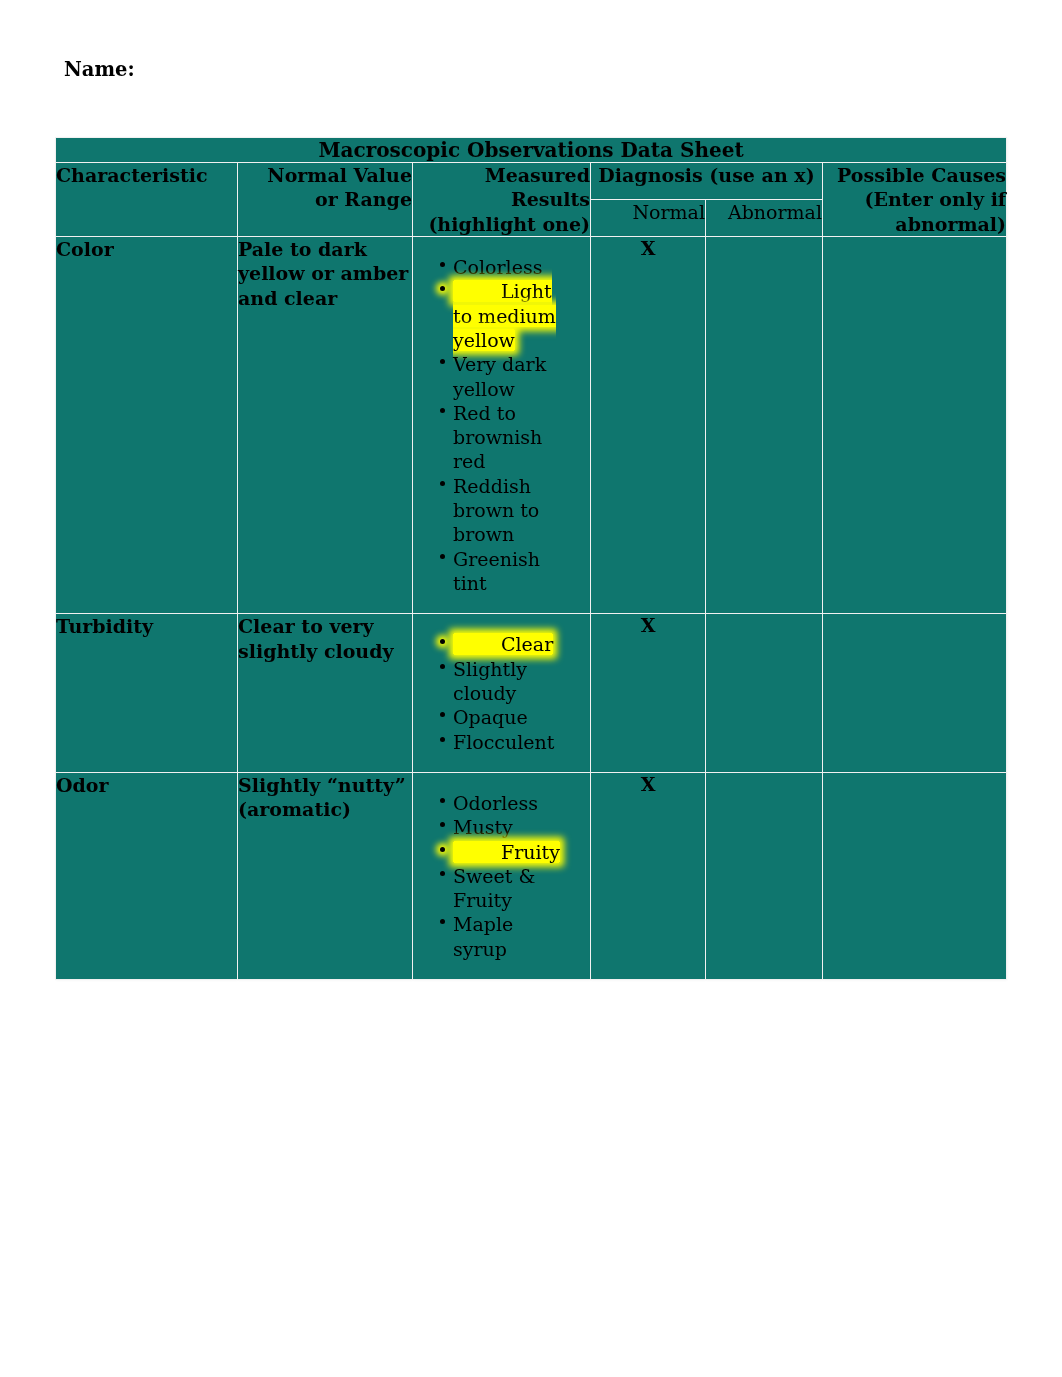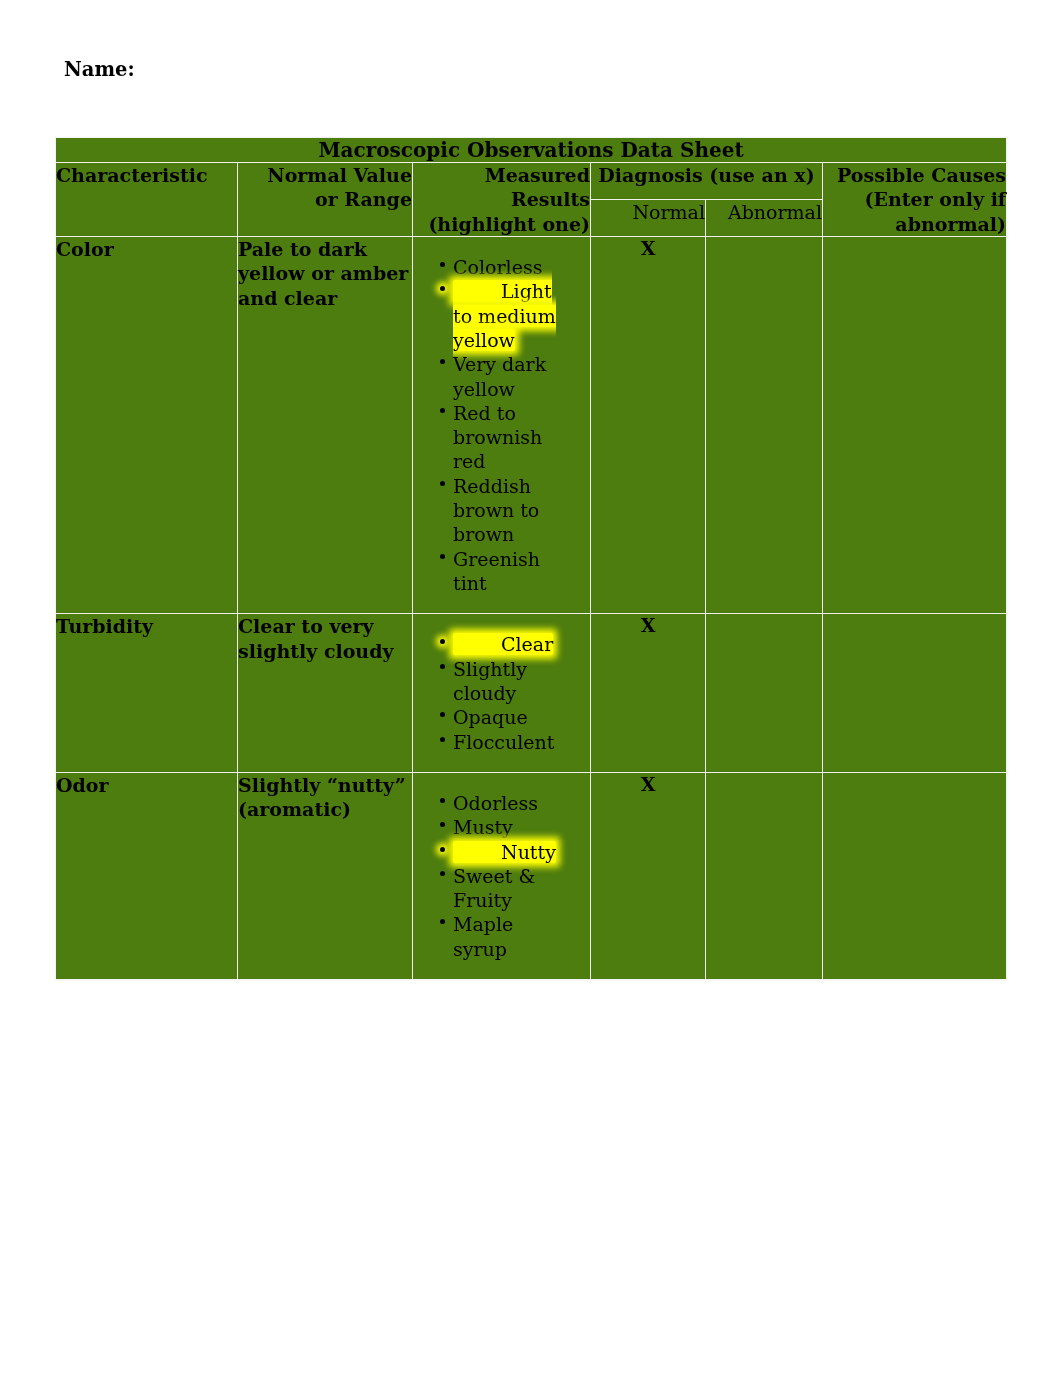--- a/index.html
+++ b/index.html
@@ -50,21 +50,21 @@
     border-collapse: collapse;
     table-layout: fixed;
     width: 951px;
     background: #ffffff;
   }
   table.data-sheet td,
   table.data-sheet th {
     border: 1px solid #f1f1f1;
     vertical-align: top;
     padding: 0;
-    background: #4d7c0f;
+    background: #0f766e;
     box-shadow: 0 0 3px rgba(0,0,0,0.055);
   }
 
   
   .c-char  { width: 182px; }
   .c-norm  { width: 175px; }
   .c-meas  { width: 178px; }
   .c-dnorm { width: 115px; }
   .c-dabn  { width: 117px; }
   .c-cause { width: 184px; }
@@ -260,21 +260,21 @@
       <td class="cell cell-bold cell-norm">Slightly “nutty” (aromatic)</td>
       <td class="cell cell-meas">
         <ul class="opts">
           <li>
             <span class="opt-txt">Odorless</span>
           </li>
           <li>
             <span class="opt-txt">Musty</span>
           </li>
           <li class="hl">
-            <span class="opt-txt">Nutty</span>
+            <span class="opt-txt">Fruity</span>
           </li>
           <li>
             <span class="opt-txt">Sweet &amp; Fruity</span>
           </li>
           <li>
             <span class="opt-txt">Maple syrup</span>
           </li>
         </ul>
       </td>
       <td class="cell-diag">X</td>

